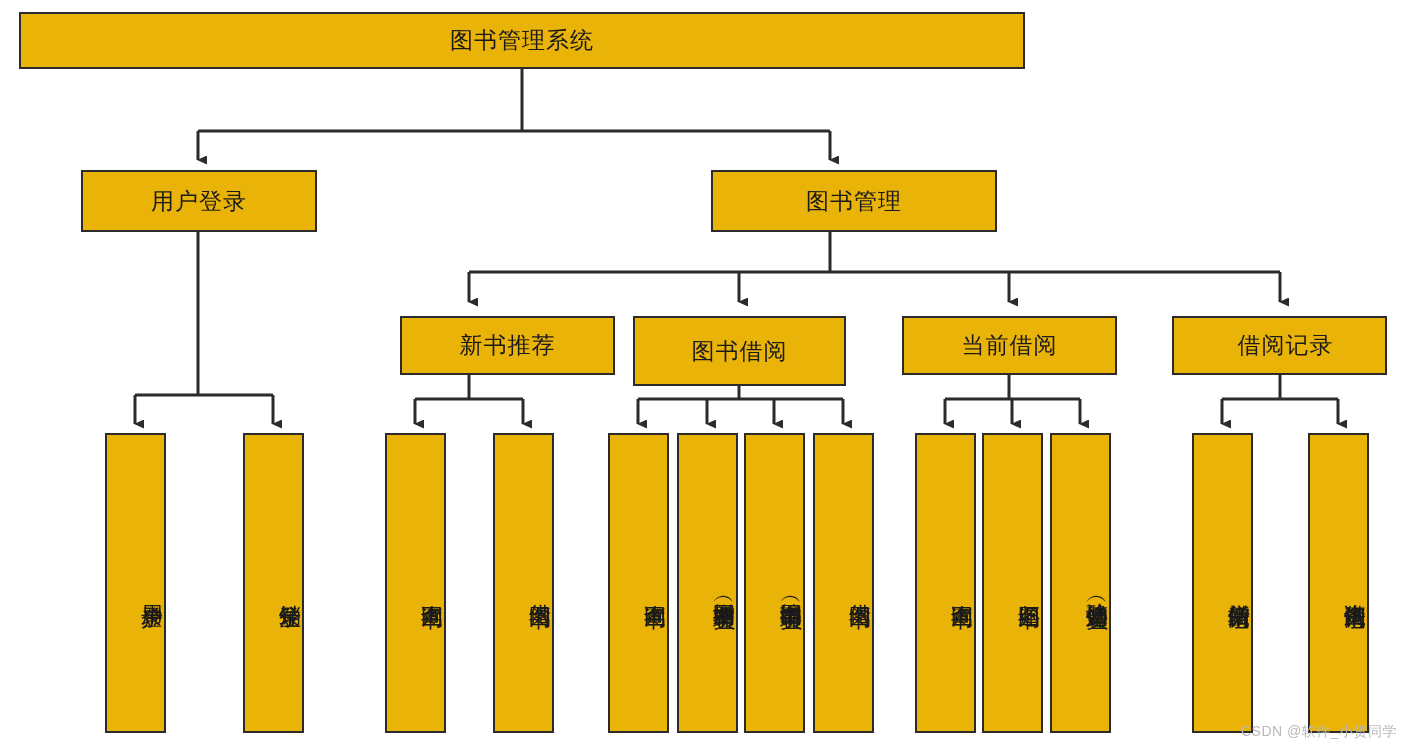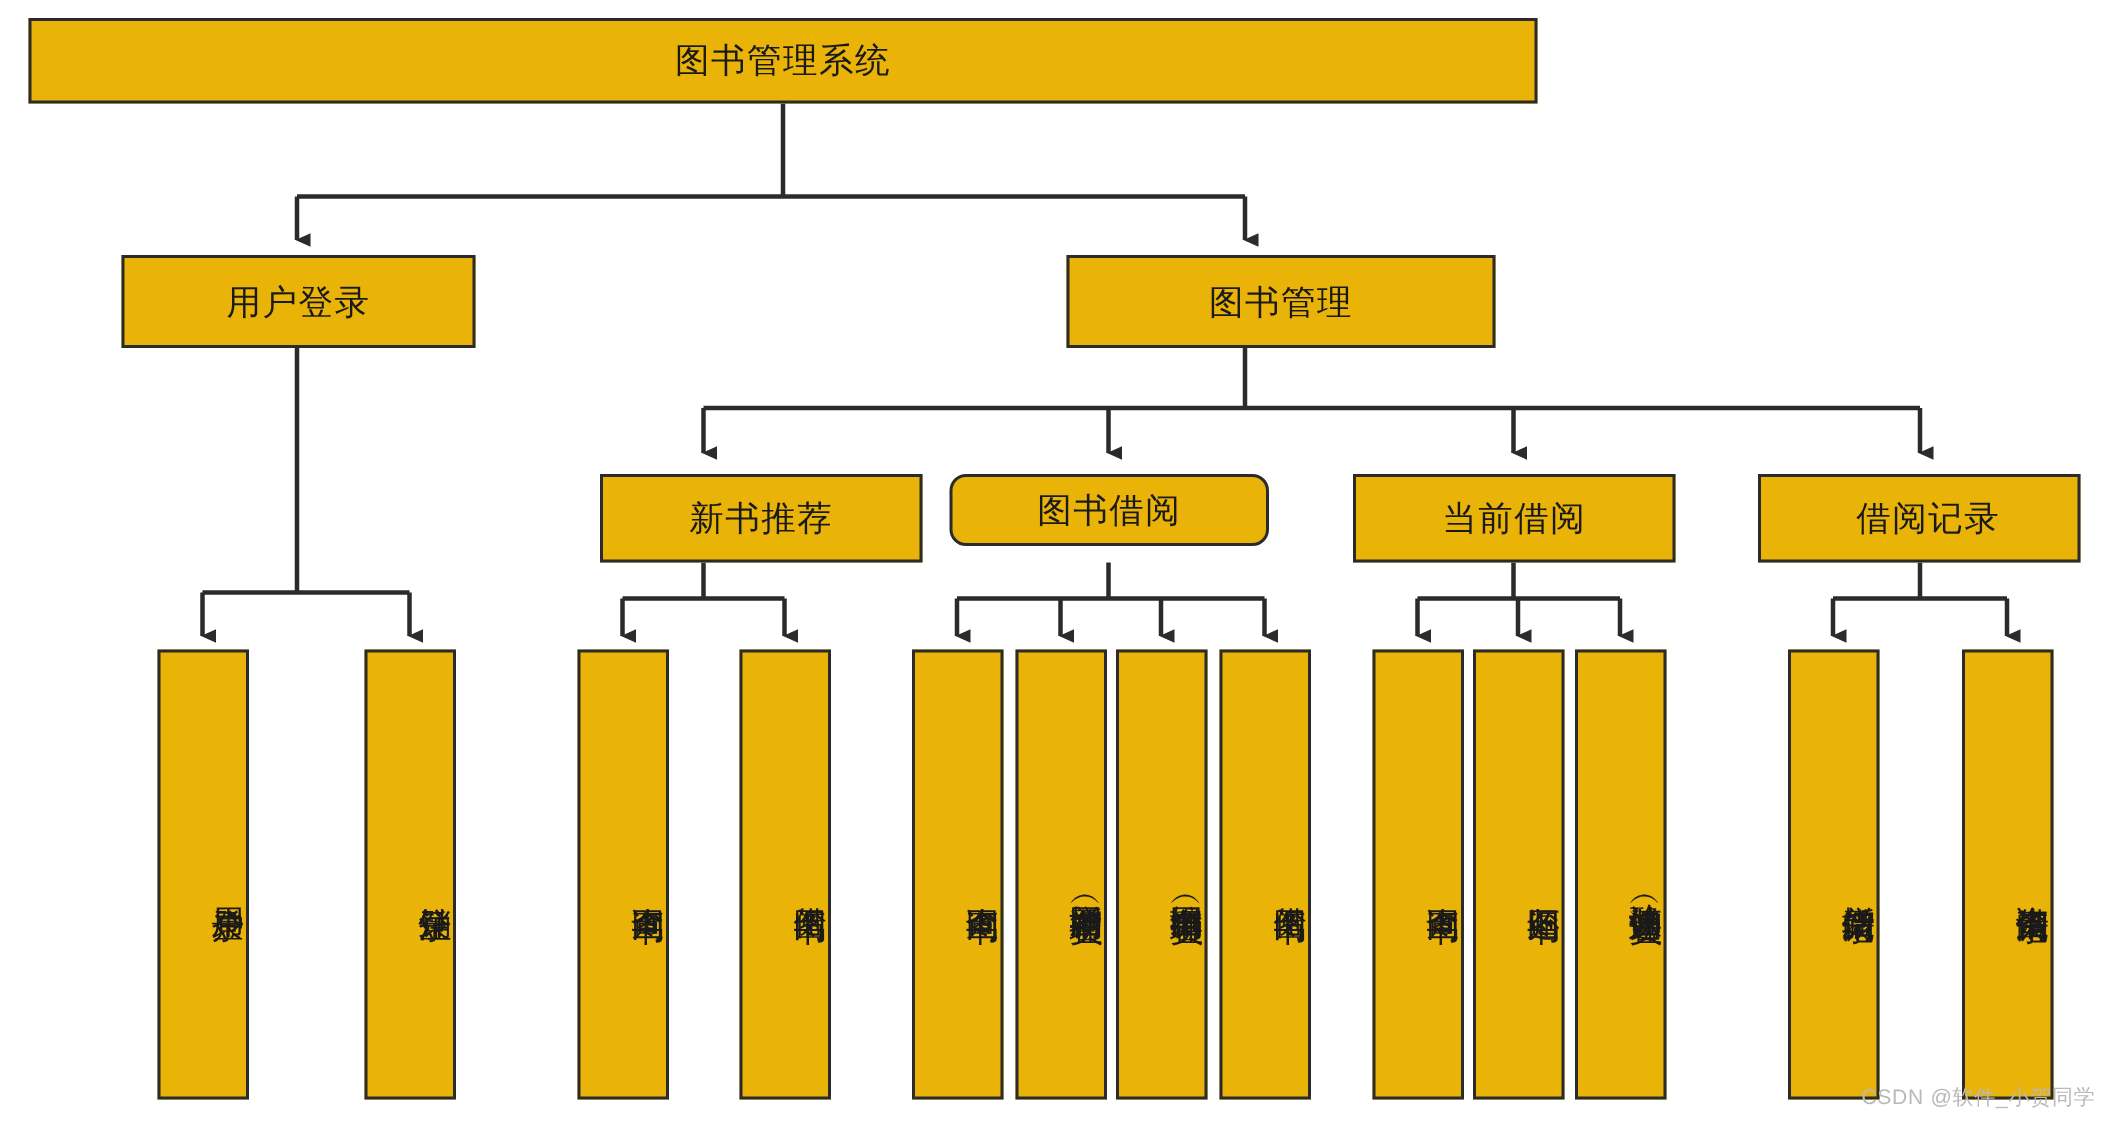--- a/index.html
+++ b/index.html
@@ -126,21 +126,21 @@
   <div class="node horiz" style="left:81px; top:170px; width:236px; height:62px;">
     <span>用户登录</span>
   </div>
   <div class="node horiz" style="left:711px; top:170px; width:286px; height:62px;">
     <span>图书管理</span>
   </div>
 
   <div class="node horiz" style="left:362px; top:316px; width:215px; height:59px;margin-left:38px;">
     <span>新书推荐</span>
   </div>
-  <div class="node horiz" style="left:633px; top:316px; width:213px; height:48px;border-radius:11px;">
+  <div class="node horiz" style="left:633px; top:316px; width:213px; height:70px;">
     <span>图书借阅</span>
   </div>
   <div class="node horiz" style="left:902px; top:316px; width:215px; height:59px;">
     <span>当前借阅</span>
   </div>
   <div class="node horiz" style="left:1172px; top:316px; width:215px; height:59px;padding-left:12px;">
     <span>借阅记录</span>
   </div>
 
   <div class="node vert" style="left:105px; top:433px; width:61px; height:300px;">

